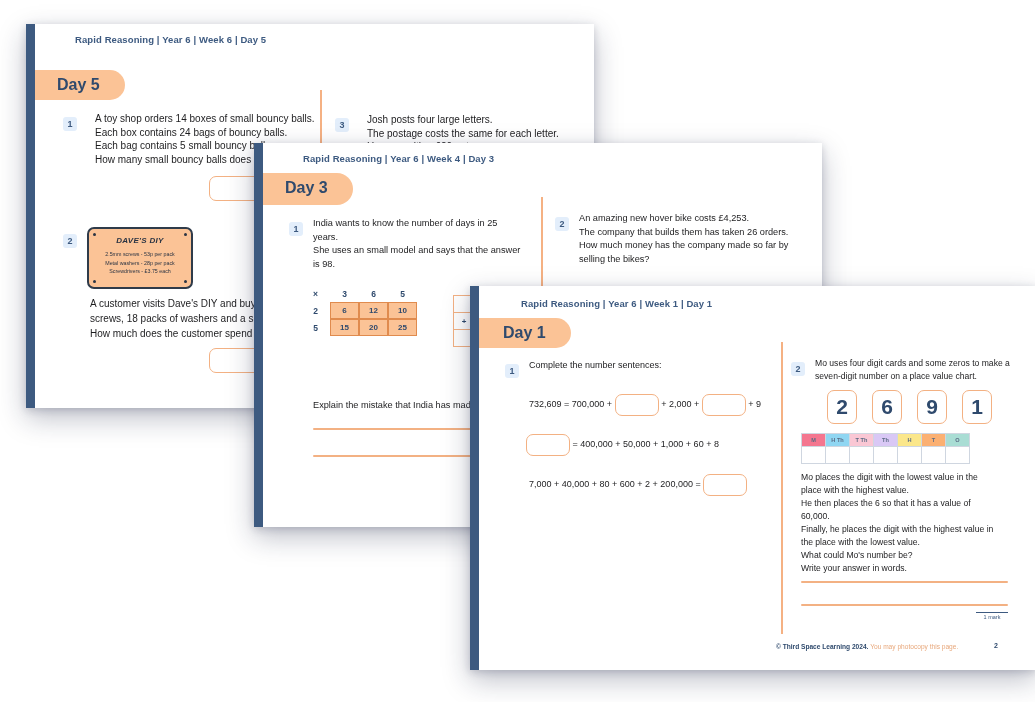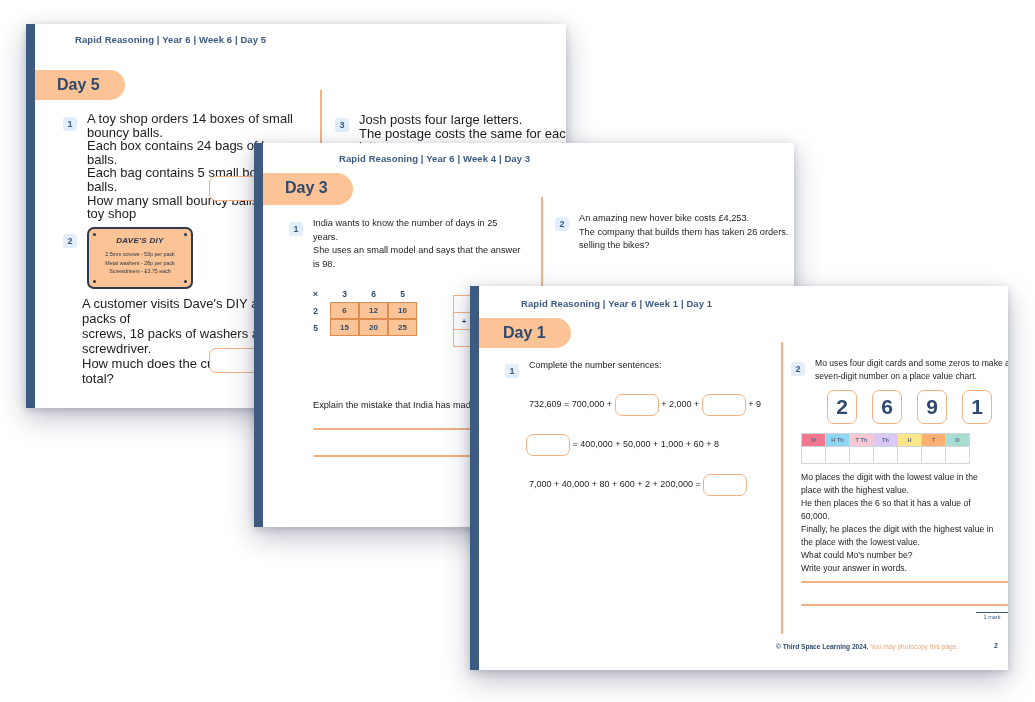--- a/index.html
+++ b/index.html
@@ -10,20 +10,21 @@
     position:relative;
   }
   .stage{position:absolute;inset:0;}
 
   
   .card{
     position:absolute;
     background:#ffffff;
     box-shadow:0 10px 26px rgba(20,30,60,.28), 0 2px 8px rgba(20,30,60,.18);
     overflow:hidden;
+    padding-left:28px;
   }
   .card .accent-bar{
     position:absolute;left:0;top:0;bottom:0;width:9px;background:#3d5a80;
   }
   .card-inner{position:absolute;left:9px;right:0;top:0;bottom:0;}
 
   .breadcrumb{
     color:#3d5a80;font-weight:600;letter-spacing:.1px;
   }
   .day-pill{
@@ -53,33 +54,33 @@
   .footer-p{color:#e8a87c;}
   .footer-n{color:#2f4a6d;font-weight:600;}
 
   
   #card-day5{left:26px;top:24px;width:540px;height:384px;}
   #card-day5 .breadcrumb{position:absolute;left:40px;top:10px;font-size:9.5px;}
   #card-day5 .day-pill{position:absolute;left:0px;top:46px;width:90px;height:30px;
         line-height:30px;padding-left:22px;font-size:16px;}
   #card-day5 .col-div{left:285px;top:66px;height:235px;}
   #card-day5 .qnum{width:14px;height:14px;font-size:9px;}
-  #card-day5 .qtext{font-size:13px;line-height:13.6px;}
+  #card-day5 .qtext{font-size:10px;line-height:13.6px;margin-left:8px;}
   #card-day5 .ansbox{width:86px;height:25px;}
 
   .diy-sign{
     background:#fbc396;border:2px solid #2f3b4a;border-radius:7px;
     box-sizing:border-box;position:relative;color:#2b3443;text-align:center;
   }
   .diy-sign .dot{position:absolute;width:3px;height:3px;border-radius:50%;background:#2b3443;}
   .diy-title{font-weight:700;letter-spacing:.3px;font-style:italic;}
 
   
   #card-day3{left:254px;top:143px;width:540px;height:384px;}
-  #card-day3 .breadcrumb{position:absolute;left:40px;top:10px;font-size:9.5px;margin-left:36px;}
+  #card-day3 .breadcrumb{position:absolute;left:40px;top:10px;font-size:9.5px;}
   #card-day3 .day-pill{position:absolute;left:0px;top:30px;width:90px;height:32px;
         line-height:30px;padding-left:22px;font-size:16px;}
   #card-day3 .col-div{left:278px;top:54px;height:218px;}
   #card-day3 .qnum{width:14px;height:14px;font-size:9px;}
   #card-day3 .qtext{font-size:9.2px;line-height:13.6px;}
 
   .area-model{border-collapse:separate;border-spacing:0;}
   .area-model td{
     font-size:8px;color:#2f4a6d;text-align:center;font-weight:700;
     width:29px;height:17px;box-sizing:border-box;
@@ -237,20 +238,21 @@
       <div class="qtext" style="position:absolute;left:50px;top:256px;">Explain the mistake that India has made.</div>
       <div class="ansline" style="position:absolute;left:50px;top:285px;width:250px;"></div>
       <div class="ansline" style="position:absolute;left:50px;top:312px;width:250px;"></div>
 
       <div style="position:absolute;left:292px;top:70px;">
         <span class="qnum">2</span>
       </div>
       <div class="qtext" style="position:absolute;left:316px;top:69px;width:215px;">
         <div>An amazing new hover bike costs £4,253.</div>
         <div>The company that builds them has taken 26 orders.</div>
+        <div>How much money has the company made so far by</div>
         <div>selling the bikes?</div>
       </div>
 
       <div class="marks" style="position:absolute;left:383px;top:338px;width:34px;font-size:5.5px;padding-top:1px;">2 marks</div>
     </div>
   </div>
 
   <div class="card" id="card-day1">
     <div class="accent-bar"></div>
     <div class="card-inner">

